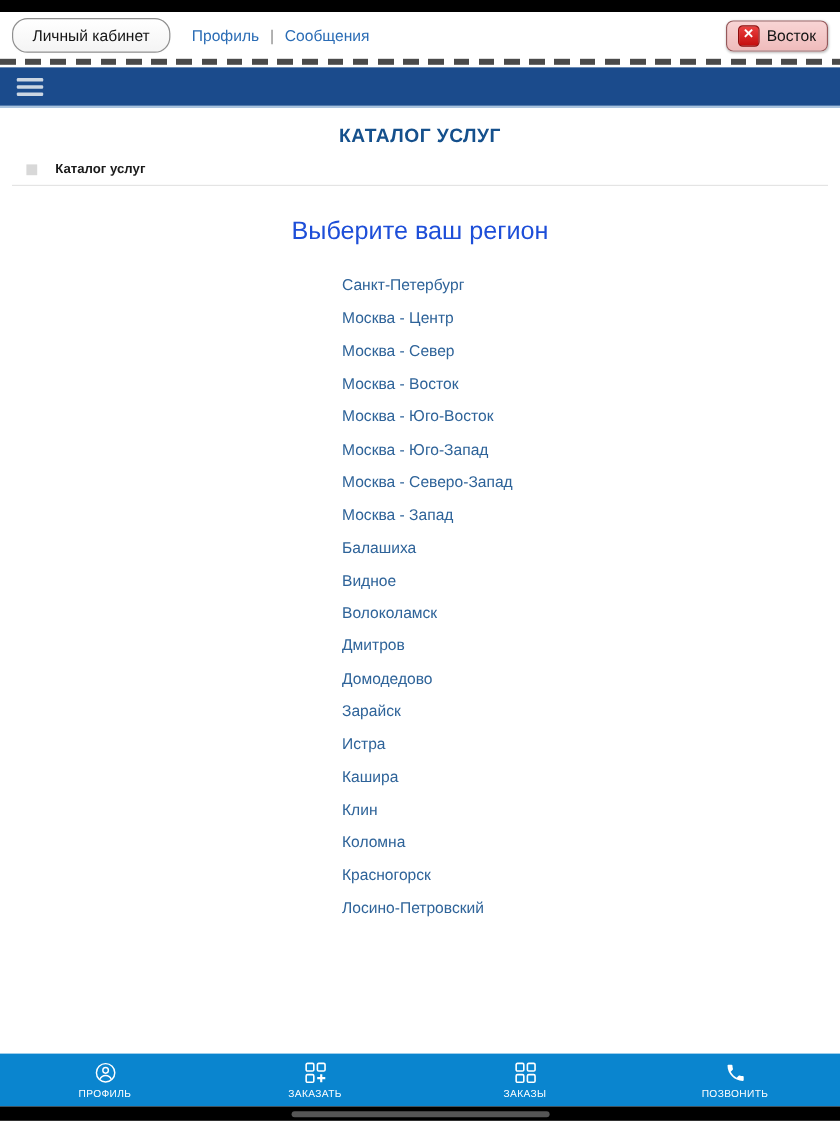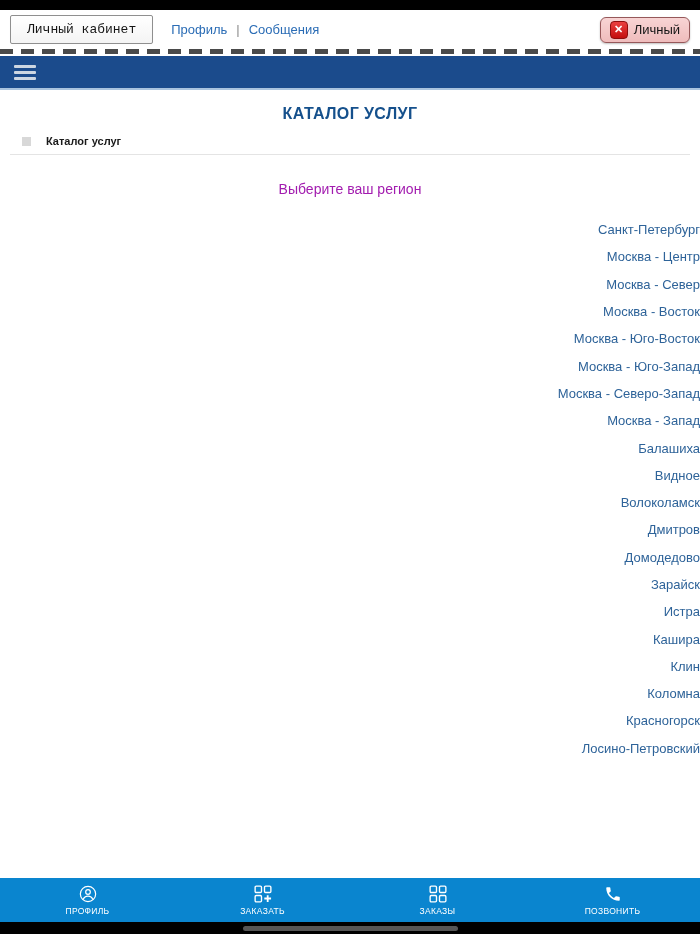--- a/index.html
+++ b/index.html
@@ -10,23 +10,23 @@
     font-family:"Liberation Sans", sans-serif;
   }
   .screen { position:relative; width:700px; height:934px; display:flex; flex-direction:column; background:#fff; }
 
   
   .status-top { height:10px; background:#000; flex:none; }
 
   
   .topbar { height:39px; background:#fff; display:flex; align-items:center; padding:0 10px; flex:none; }
   .account-btn {
-    font-family:Liberation Mono, monospace; font-size:13px; color:#141414; cursor:pointer;
+    font-family:Liberation Sans, sans-serif; font-size:13px; color:#141414; cursor:pointer;
     background:linear-gradient(#ffffff,#f4f4f4);
-    border:1px solid #8f8f8f; border-radius:2px;
+    border:1px solid #8f8f8f; border-radius:13px;
     padding:6px 16px;
     box-shadow:0 0 0 3px rgba(255,255,255,.9), 0 1px 2px rgba(0,0,0,.15);
   }
   .top-links { margin-left:18px; font-size:13px; display:flex; align-items:center; }
   .top-links a { color:#2a6cb5; text-decoration:none; cursor:pointer; }
   .top-links .sep { color:#8a8a8a; margin:0 9px; }
   .spacer { flex:1; }
   .exit-btn {
     font-family:inherit; display:flex; align-items:center; gap:6px; cursor:pointer;
     background:linear-gradient(#f8d4d4,#efbcbc);
@@ -53,24 +53,24 @@
   .navbar { height:34px; background:#1b4b8c; border-bottom:2px solid #a9c3de; display:flex; align-items:center; flex:none; }
   .hamburger { margin-left:12px; cursor:pointer; padding:2px; }
   .hamburger span { display:block; width:22px; height:3px; background:#ccd6e2; margin:3px 0; border-radius:1px; }
 
   
   .content { flex:1; overflow:hidden; position:relative; background:#fff; }
   .page-title { margin:15px 0 12px; text-align:center; color:#15508c; font-size:16px; font-weight:bold; letter-spacing:.4px; }
   .breadcrumb { display:flex; align-items:center; margin:8px 10px 0; padding:0 0 7px 12px; border-bottom:1px solid #e4e4e4; }
   .bc-square { width:9px; height:9px; background:#d8d8d8; flex:none; }
   .bc-label { font-size:11px; font-weight:bold; color:#1a1a1a; margin-left:15px; }
-  .region-heading { margin:26px 0 0; text-align:center; font-size:14px; font-weight:400; color:#a21caf; }
+  .region-heading { margin:26px 0 0; text-align:center; font-size:21px; font-weight:400; color:#1d4ed8; }
 
   .regions { list-style:none; margin:19px 0 0 285px; padding:0; }
-  .regions li { height:27.3px; display:flex; align-items:center;justify-content:flex-end; }
+  .regions li { height:27.3px; display:flex; align-items:center; }
   .regions a { color:#2e6399; font-size:13px; text-decoration:none; cursor:pointer; }
 
   
   .bottombar {
     position:absolute; left:0; right:0; bottom:12px; height:44px;
     background:#0a85cf; display:flex; z-index:5;
   }
   .bn-item { flex:1; display:flex; flex-direction:column; align-items:center; justify-content:center; gap:3px; color:#fff; cursor:pointer; }
   .bn-item svg { width:18px; height:18px; display:block; }
   .bn-label { font-size:8.5px; letter-spacing:.3px; color:#fff; }
@@ -89,21 +89,21 @@
   <div class="topbar">
     <button class="account-btn">Личный кабинет</button>
     <nav class="top-links">
       <a>Профиль</a>
       <span class="sep">|</span>
       <a>Сообщения</a>
     </nav>
     <div class="spacer"></div>
     <button class="exit-btn">
       <span class="exit-icon">✕</span>
-      <span class="exit-label">Личный</span>
+      <span class="exit-label">Восток</span>
     </button>
   </div>
 
   <div class="dashed-sep"></div>
 
   <div class="navbar">
     <div class="hamburger">
       <span></span>
         <span></span>
         <span></span>

